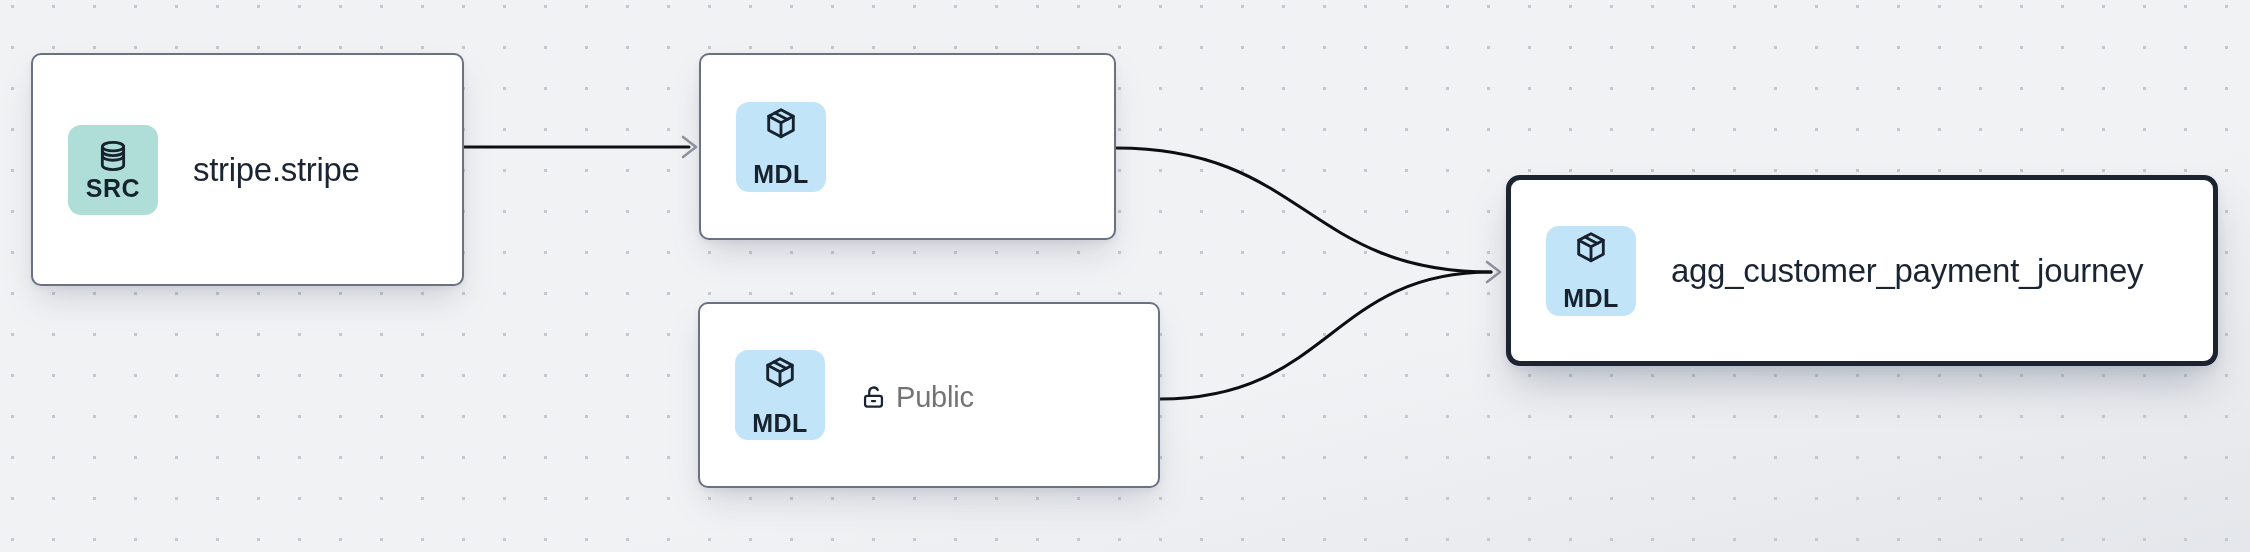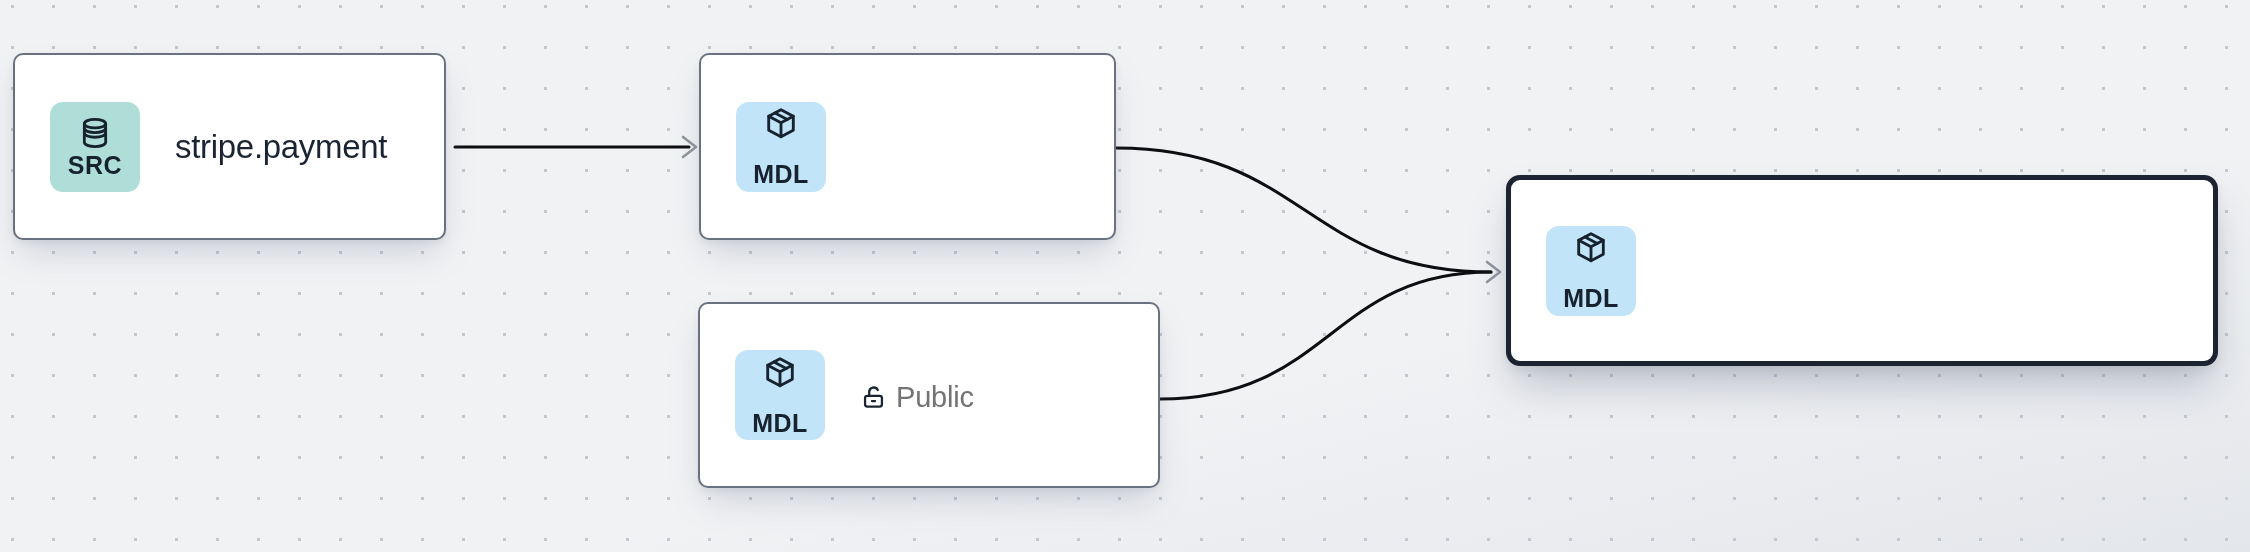--- a/index.html
+++ b/index.html
@@ -64,34 +64,34 @@
 <div class="canvas">
 
   <svg class="edges" width="2250" height="552" viewBox="0 0 2250 552" fill="none">
     <path d="M455 147 L689 147" stroke="#0d0e11" stroke-width="3" stroke-linecap="round"></path>
     <polyline points="683,137 696,147 683,157" stroke="#8f95a0" stroke-width="2.6" fill="none" stroke-linecap="round" stroke-linejoin="round"></polyline>
     <path d="M1116 148 C1305 148 1305 272 1491 272" stroke="#0d0e11" stroke-width="3" stroke-linecap="round"></path>
     <path d="M1160 399 C1330 399 1330 272 1491 272" stroke="#0d0e11" stroke-width="3" stroke-linecap="round"></path>
     <polyline points="1487,262 1500,272 1487,282" stroke="#8f95a0" stroke-width="2.6" fill="none" stroke-linecap="round" stroke-linejoin="round"></polyline>
   </svg>
 
-  <div class="node" style="left:13px;top:53px;width:433px;height:187px;">
+  <div class="node" style="left:31px;top:53px;width:433px;height:233px;">
     <div class="badge badge-src">
       <span>
         <svg width="32" height="34" viewBox="0 0 24 24" stroke="#17222f" stroke-width="2.1" fill="none" stroke-linecap="round" stroke-linejoin="round">
           <ellipse cx="12" cy="5" rx="8" ry="3.2"></ellipse>
           <path d="M4 5v14c0 1.8 3.6 3.2 8 3.2s8-1.4 8-3.2V5"></path>
           <path d="M4 12c0 1.8 3.6 3.2 8 3.2s8-1.4 8-3.2"></path>
           <path d="M4 8.5c0 1.8 3.6 3.2 8 3.2s8-1.4 8-3.2"></path>
         </svg>
       </span>
       <span class="blabel">SRC</span>
     </div>
     <div class="ntext">
-      <span class="nlabel">stripe.payment</span>
+      <span class="nlabel">stripe.stripe</span>
     </div>
   </div>
 
   <div class="node" style="left:699px;top:53px;width:417px;height:187px;">
     <div class="badge badge-mdl">
       <span>
         <svg width="36" height="36" viewBox="0 0 24 24" stroke="#17222f" stroke-width="1.9" fill="none" stroke-linecap="round" stroke-linejoin="round">
           <path d="M12 2.5l8.2 4.3v9.4L12 20.5l-8.2-4.3V6.8L12 2.5z"></path>
           <path d="M12 11.2l8.2-4.4M12 11.2v9.3M12 11.2L3.8 6.8"></path>
           <path d="M8 4.6l8.2 4.4"></path>
@@ -130,15 +130,18 @@
     <div class="badge badge-mdl">
       <span>
         <svg width="36" height="36" viewBox="0 0 24 24" stroke="#17222f" stroke-width="1.9" fill="none" stroke-linecap="round" stroke-linejoin="round">
           <path d="M12 2.5l8.2 4.3v9.4L12 20.5l-8.2-4.3V6.8L12 2.5z"></path>
           <path d="M12 11.2l8.2-4.4M12 11.2v9.3M12 11.2L3.8 6.8"></path>
           <path d="M8 4.6l8.2 4.4"></path>
         </svg>
       </span>
       <span class="blabel">MDL</span>
     </div>
+    <div class="ntext">
+      <span class="nlabel">agg_customer_payment_journey</span>
+    </div>
   </div>
 
 </div>
 
 </body></html>

